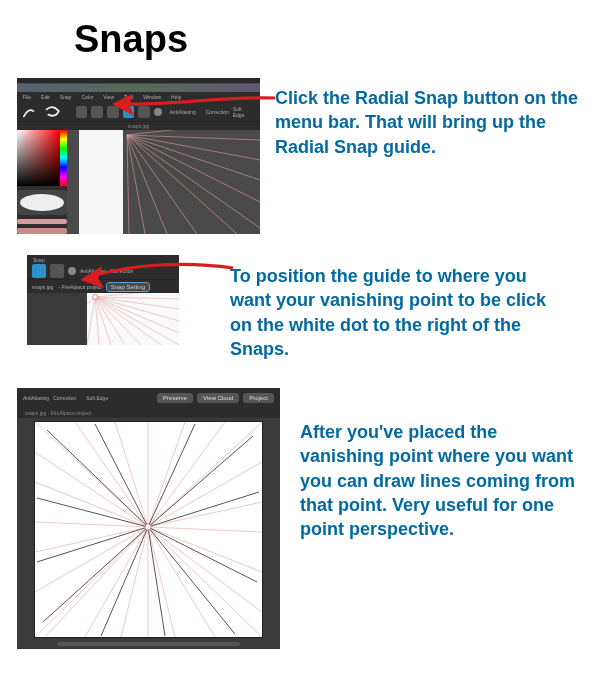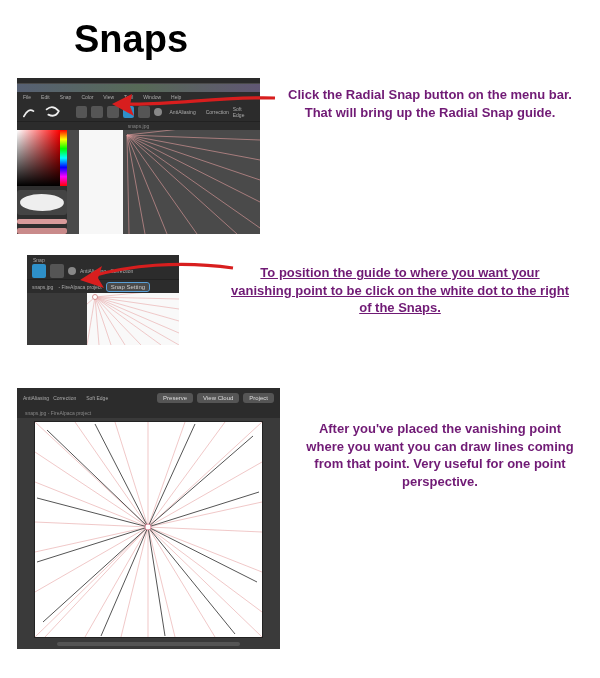--- a/index.html
+++ b/index.html
@@ -48,27 +48,26 @@
   .satval { flex:1; background:linear-gradient(to right,#fff,#f00); position:relative;}
   .satval::after{content:"";position:absolute;inset:0;background:linear-gradient(to top,#000,transparent);}
   .brushprev { margin-top:4px; height:26px; background:#444; border-radius:3px; position:relative; overflow:hidden;}
   .brushprev::after{content:"";position:absolute; left:3px; top:4px; right:3px; bottom:4px; background:#eee; border-radius:50% 60% 50% 60%; transform:skewX(-10deg);}
   .slider { margin-top:4px; height:6px; background:#d89a9a; border-radius:2px;}
   .s1 .canvas { flex:1; background:#4a4a4a; position:relative; overflow:hidden;}
   .s1 .canvas .white { position:absolute; left:12px; top:0; width:44px; height:100%; background:#f7f7f7;}
 
   .caption {
     position:absolute;
-    font-size:13px; line-height:1.35;
+    font-size:18px; line-height:1.35;
     font-weight:600;
-    color:#701a75;
-    text-align:center;
+    color:#0369a1;
   }
   .cap1 { left:275px; top:86px; width:310px;}
-  .cap2 { left:230px; top:264px; width:340px;text-decoration:underline;}
+  .cap2 { left:230px; top:264px; width:340px;}
   .cap3 { left:300px; top:420px; width:280px;}
 
   .arrow { position:absolute; pointer-events:none; }
   .arrow path { fill:none; stroke:#d81e1e; stroke-width:3.2; }
   .arrow .head { fill:#d81e1e; stroke:none; }
 
   
   .s2 {
     left: 27px; top: 255px;
     width: 152px; height: 90px;

